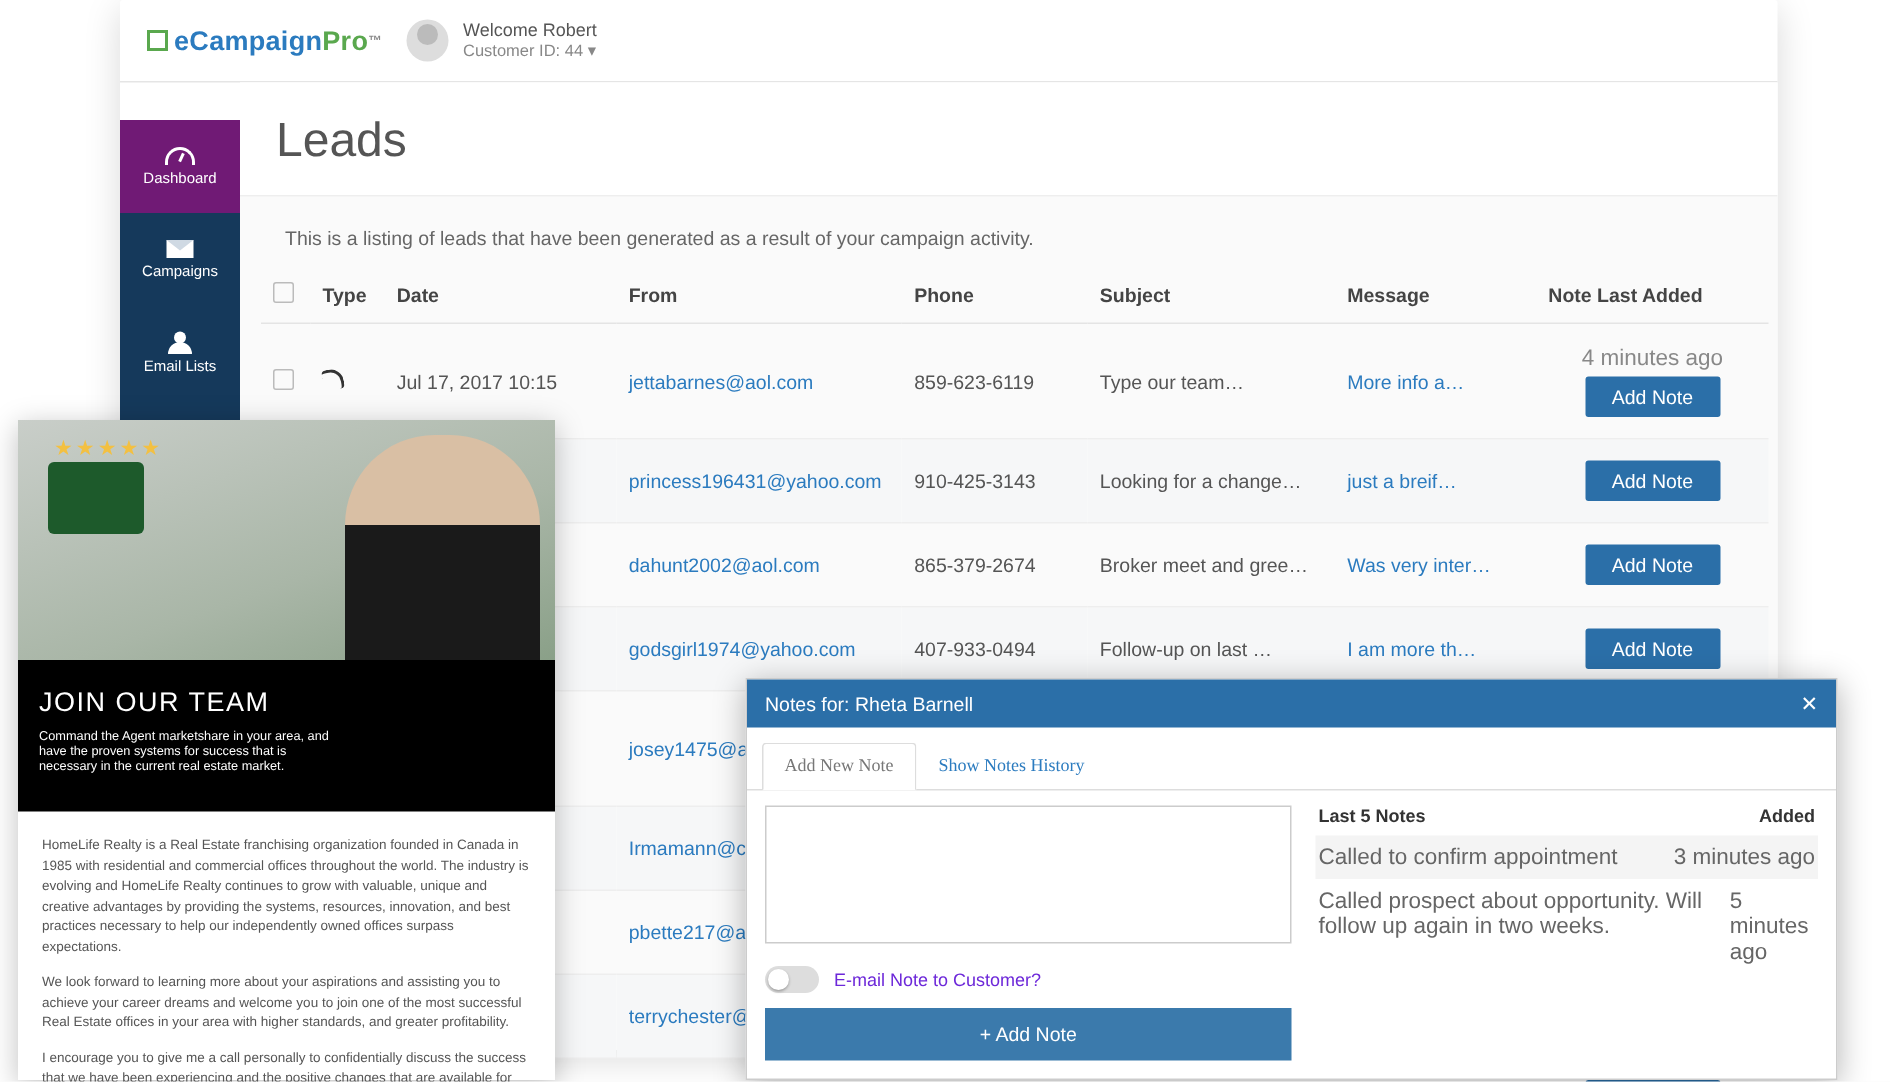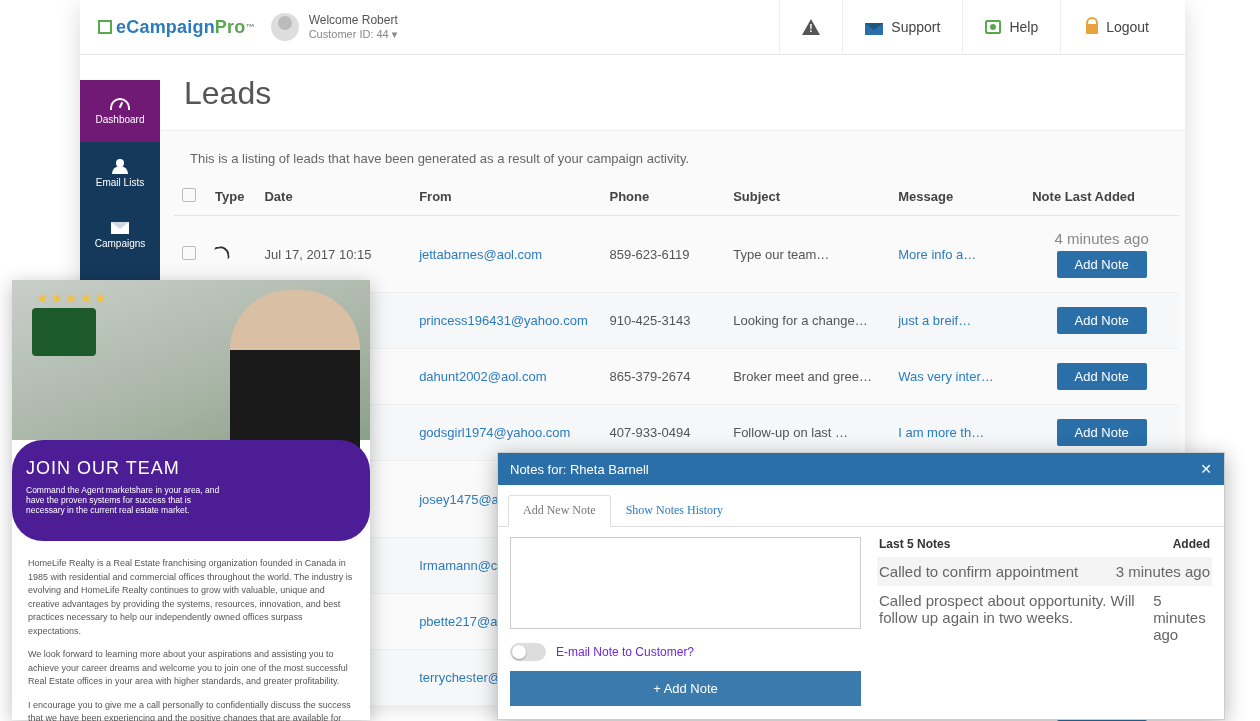--- a/index.html
+++ b/index.html
@@ -60,21 +60,21 @@
 .btn { background: #2b6fa8; color: #fff; font-size: 13px; padding: 6px 18px; border: none; border-radius: 2px; cursor: pointer; display: inline-block; }
 .note-col { text-align: center; }
 .note-time { color: #888; font-size: 15px; display:block; margin-bottom:4px; }
 
 
 .flyer { position: absolute; left: 12px; top: 280px; width: 358px; height: 440px; background: #fff; box-shadow: 0 4px 18px rgba(0,0,0,0.25); font-size: 9px; color: #555; }
 .flyer .hero { height: 160px; background: linear-gradient(160deg,#c9cec9 0%,#a9b6a7 60%,#8aa088 100%); position:relative; }
 .flyer .stars { position:absolute; top:10px; left:24px; color:#f3c041; font-size:14px; letter-spacing:2px; }
 .flyer .badge { position:absolute; top:28px; left:20px; width:64px; height:48px; background:#1d5a2b; border-radius:4px; }
 .flyer .person { position:absolute; right:10px; top:10px; width:130px; height:230px; background: linear-gradient(180deg,#d9bfa4 0%,#d9bfa4 26%,#1a1a1a 26%,#1a1a1a 100%); border-radius:60px 60px 2px 2px; }
-.flyer .greenband { background:#4c1d95; color:#fff; padding: 18px 14px 26px; position:relative;border-radius:31px; }
+.flyer .greenband { background:#000000; color:#fff; padding: 18px 14px 26px; position:relative; }
 .flyer .greenband h2 { font-size: 18px; font-weight: 400; letter-spacing:1px; }
 .flyer .greenband p { font-size: 8.5px; margin-top:6px; max-width:200px; }
 .flyer .body { padding: 16px 16px 8px; line-height:1.5; }
 .flyer .body p { margin-bottom: 10px; }
 
 
 .dialog { position: absolute; left: 497px; top: 452px; width: 728px; height: 268px; background: #fff; box-shadow: 0 4px 20px rgba(0,0,0,0.3); border: 1px solid #ccc; }
 .dialog .dhead { background: #2b6fa8; color: #fff; font-size: 13px; padding: 8px 12px; display: flex; justify-content: space-between; align-items:center; }
 .dialog .close { cursor: pointer; font-size: 14px; }
 .dialog .tabs { display: flex; border-bottom: 1px solid #ddd; padding-left: 10px; padding-top: 10px; gap: 0; font-size: 12px; }
@@ -105,52 +105,35 @@
       <span class="e">e</span>
       <span class="camp">Campaign</span>
       <span class="pro">Pro</span>
       <span class="tm">™</span>
     </div>
     <div class="avatar"></div>
     <div class="welcome">
       <div class="name">Welcome Robert</div>
       <div class="cid">Customer ID: 44 ▾</div>
     </div>
-    <div class="topnav">
-      <div class="item">
-        <span class="warn-tri"></span>
-      </div>
-      <div class="item">
-        <span class="env"></span>
-        <span>Support</span>
-      </div>
-      <div class="item">
-        <span class="help-ico"></span>
-        <span>Help</span>
-      </div>
-      <div class="item">
-        <span class="lock-ico"></span>
-        <span>Logout</span>
-      </div>
-    </div>
   </div>
 </div>
 
 <div class="sidebar">
   <div class="sitem active">
     <span class="gauge"></span>
     <span>Dashboard</span>
   </div>
   <div class="sitem">
+    <span class="env-w"></span>
+    <span>Campaigns</span>
+  </div>
+  <div class="sitem">
     <span class="users-ico"></span>
     <span>Email Lists</span>
-  </div>
-  <div class="sitem">
-    <span class="env-w"></span>
-    <span>Campaigns</span>
   </div>
 </div>
 
 <div class="page">
   <h1>Leads</h1>
   <p class="intro">This is a listing of leads that have been generated as a result of your campaign activity.</p>
 
   <table class="tbl">
     <thead>
       <tr>

